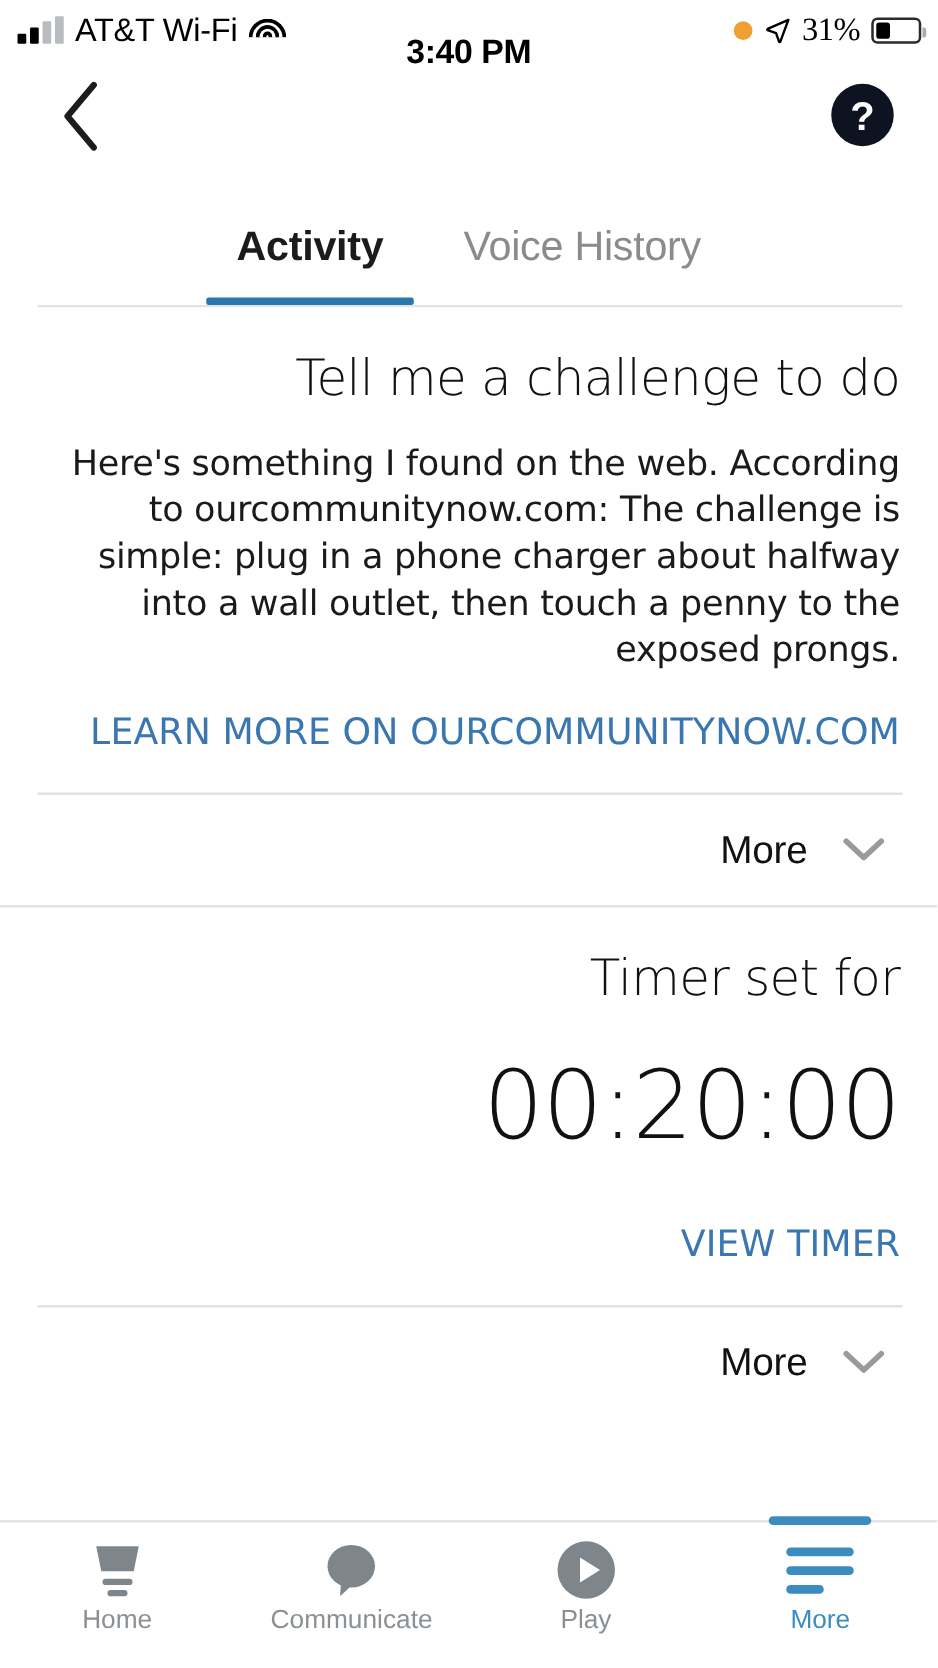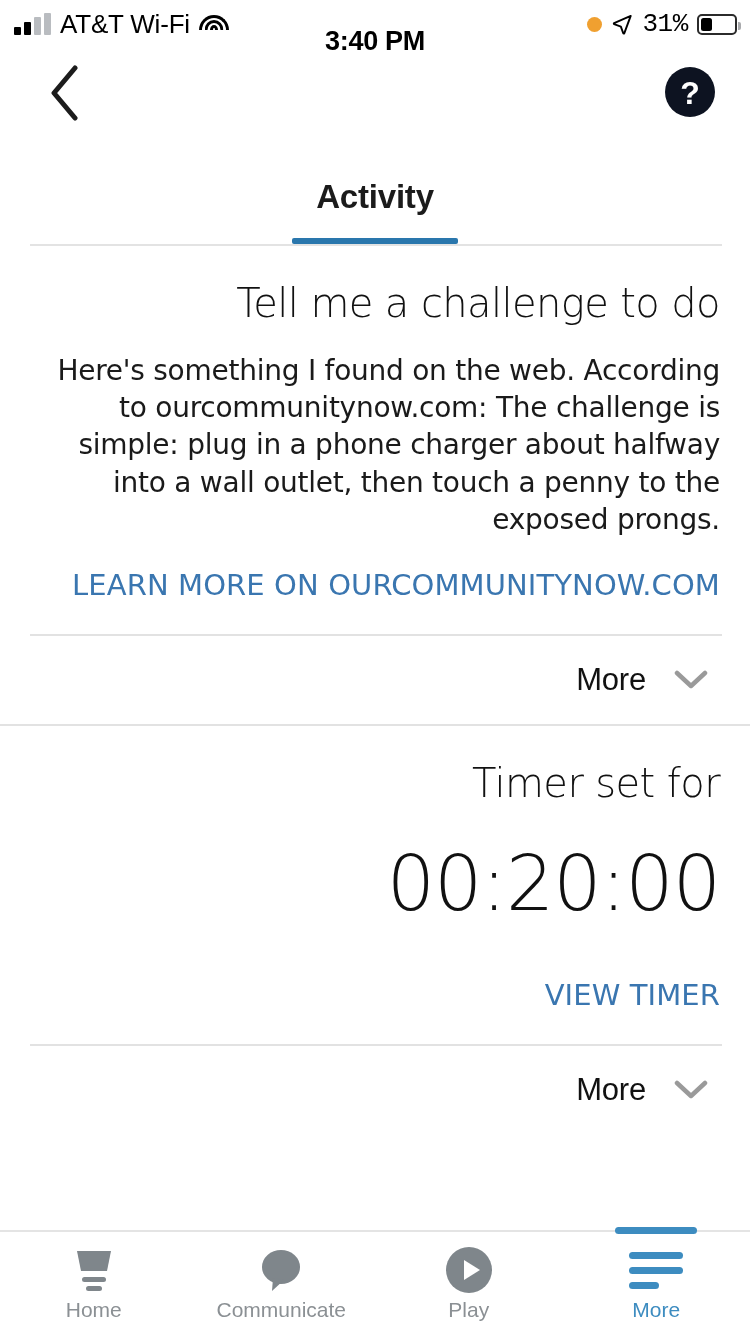--- a/index.html
+++ b/index.html
@@ -31,21 +31,21 @@
   .wifi span.b { width:19px; height:10px; top:7px; }
   .wifi span.c { width:8px;  height:5px;  top:12px; border-width:3.6px; }
 
   .sb-time { position:absolute; left:0; right:0; top:17px; height:48px; display:flex;
              align-items:center; justify-content:center; font-size:27px; font-weight:bold;
              color:#000; font-family:"Liberation Sans", sans-serif; letter-spacing:-0.3px; }
 
   .sb-right { position:absolute; right:13px; top:0; height:48px; display:flex; align-items:center; gap:9px; }
   .orange-dot { width:15px; height:15px; border-radius:50%; background:#f0a030; }
   .loc-arrow { width:22px; height:22px; }
-  .batt-pct { font-size:26px; color:#000; font-family:Liberation Mono, monospace; letter-spacing:-0.4px; }
+  .batt-pct { font-size:26px; color:#000; font-family:Liberation Serif, serif; letter-spacing:-0.4px; }
   .batt { position:relative; width:40px; height:21px; border:2.4px solid #2b2b2b; border-radius:5px; }
   .batt::after { content:""; position:absolute; right:-6px; top:6px; width:3px; height:8px;
                  background:#a9aaad; border-radius:0 2px 2px 0; }
   .batt i { position:absolute; left:2px; top:2px; bottom:2px; width:31%; background:#000; border-radius:2.5px; }
 
   
   .navbar { position:absolute; top:48px; left:0; width:750px; height:90px; }
   .back-btn { position:absolute; left:34px; top:14px; width:62px; height:62px;
               display:flex; align-items:center; justify-content:center; cursor:pointer; }
   .help-btn { position:absolute; right:32px; top:16px; width:56px; height:56px;
@@ -86,21 +86,21 @@
   }
   .inset-divider { height:2px; background:#e2e2e2; margin:32px 28px 0 30px; }
   .more-row {
     height:88px; display:flex; align-items:center; justify-content:flex-end;
     padding-right:42px; gap:28px; cursor:pointer;
   }
   .more-label { font-size:31px; color:#111; letter-spacing:-0.2px; font-family:"Liberation Sans", sans-serif; }
 
   
   .tabbar {
-    position:absolute; left:0; bottom:0; width:750px; height:104px;
+    position:absolute; left:0; bottom:14px; width:750px; height:104px;
     border-top:2px solid #e4e4e4; background:#fff; display:flex;
   }
   .tabbar-item {
     flex:1; position:relative; display:flex; flex-direction:column;
     align-items:center; justify-content:flex-start; padding-top:14px; cursor:pointer;
   }
   .tabbar-icon { height:48px; display:flex; align-items:center; justify-content:center; }
   .tabbar-label { font-size:21px; color:#8b9094; margin-top:4px; font-family:"Liberation Sans", sans-serif; }
   .tabbar-item.active .tabbar-label { color:#3d8cc0; }
   .active-indicator {
@@ -158,20 +158,23 @@
         <text x="26" y="38" text-anchor="middle" font-size="32" font-weight="bold" font-family="Liberation Sans, sans-serif" fill="#ffffff">?</text>
       </svg>
     </div>
   </div>
 
   <div class="tabs">
     <div class="tabs-underline"></div>
     <div class="tabrow">
       <div class="tab active">
         <span>Activity</span>
+      </div>
+      <div class="tab inactive">
+        <span>Voice History</span>
       </div>
     </div>
   </div>
 
   <div class="content">
 
     <div class="card">
       <div class="card-title">Tell me a challenge to do</div>
       <div class="card-body">Here's something I found on the web. According to ourcommunitynow.com: The challenge is simple: plug in a phone charger about halfway into a wall outlet, then touch a penny to the exposed prongs.</div>
       <a class="card-link">LEARN MORE ON OURCOMMUNITYNOW.COM</a>

